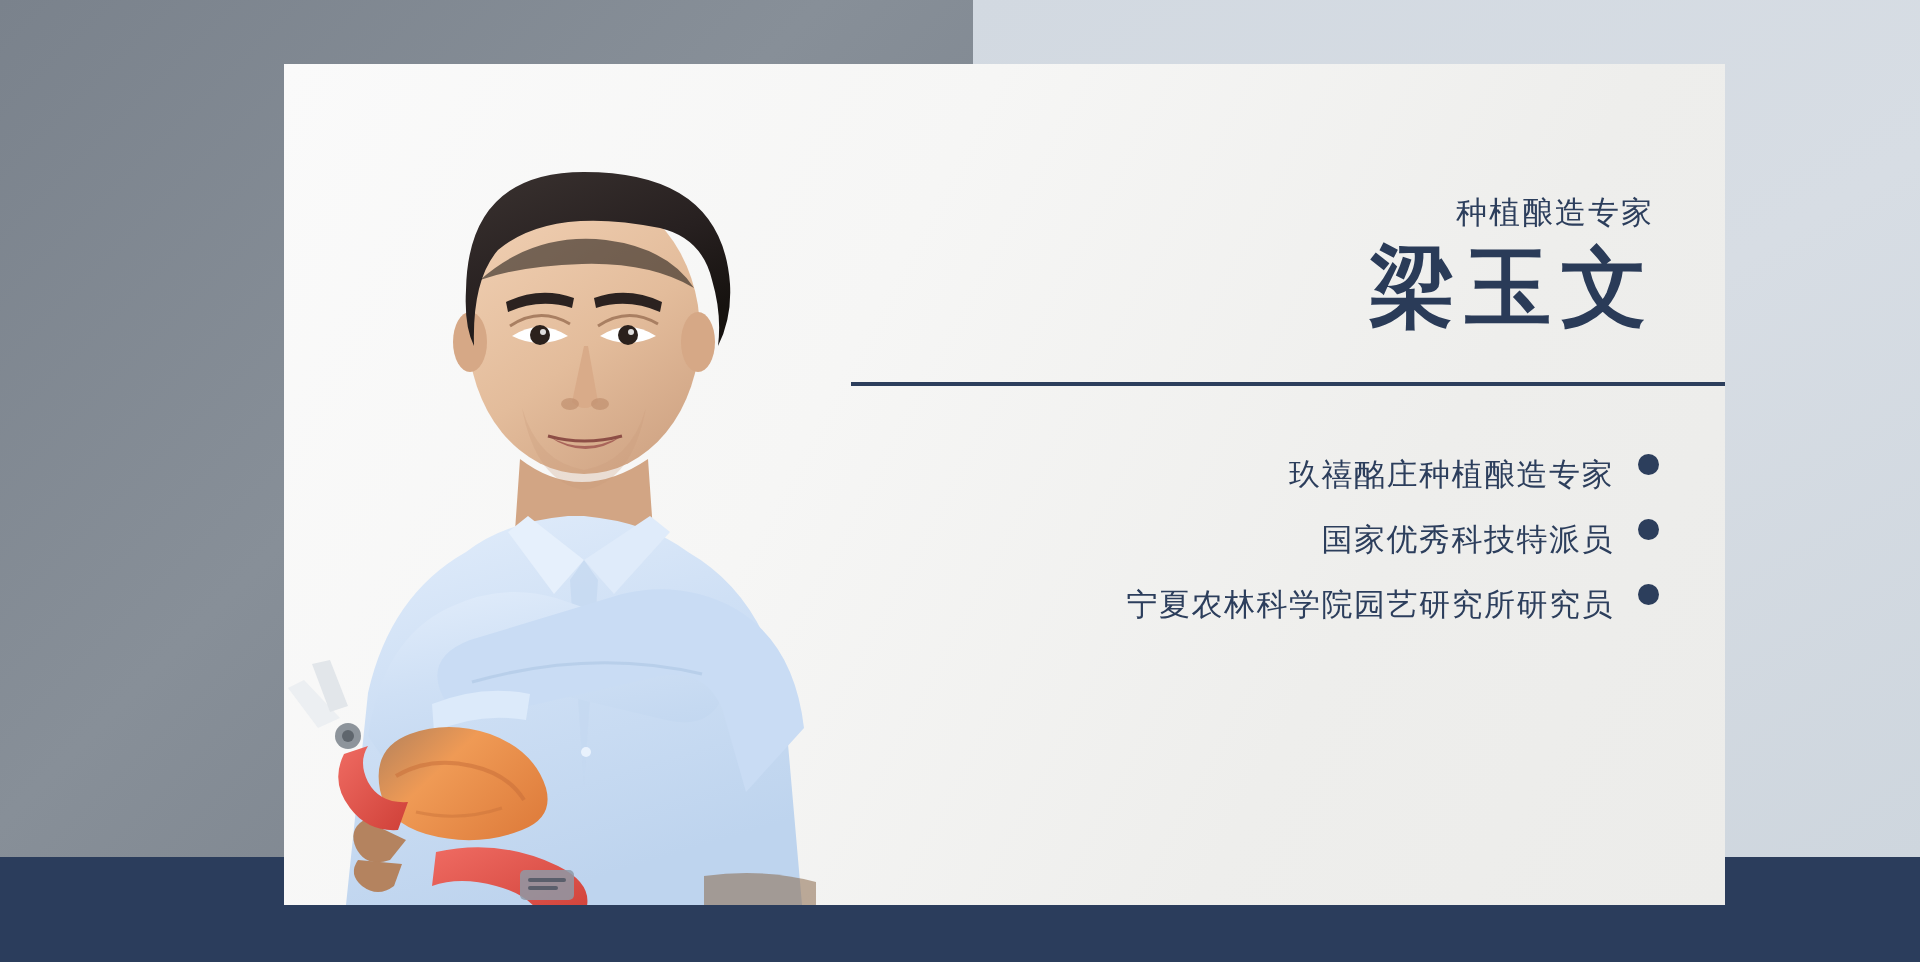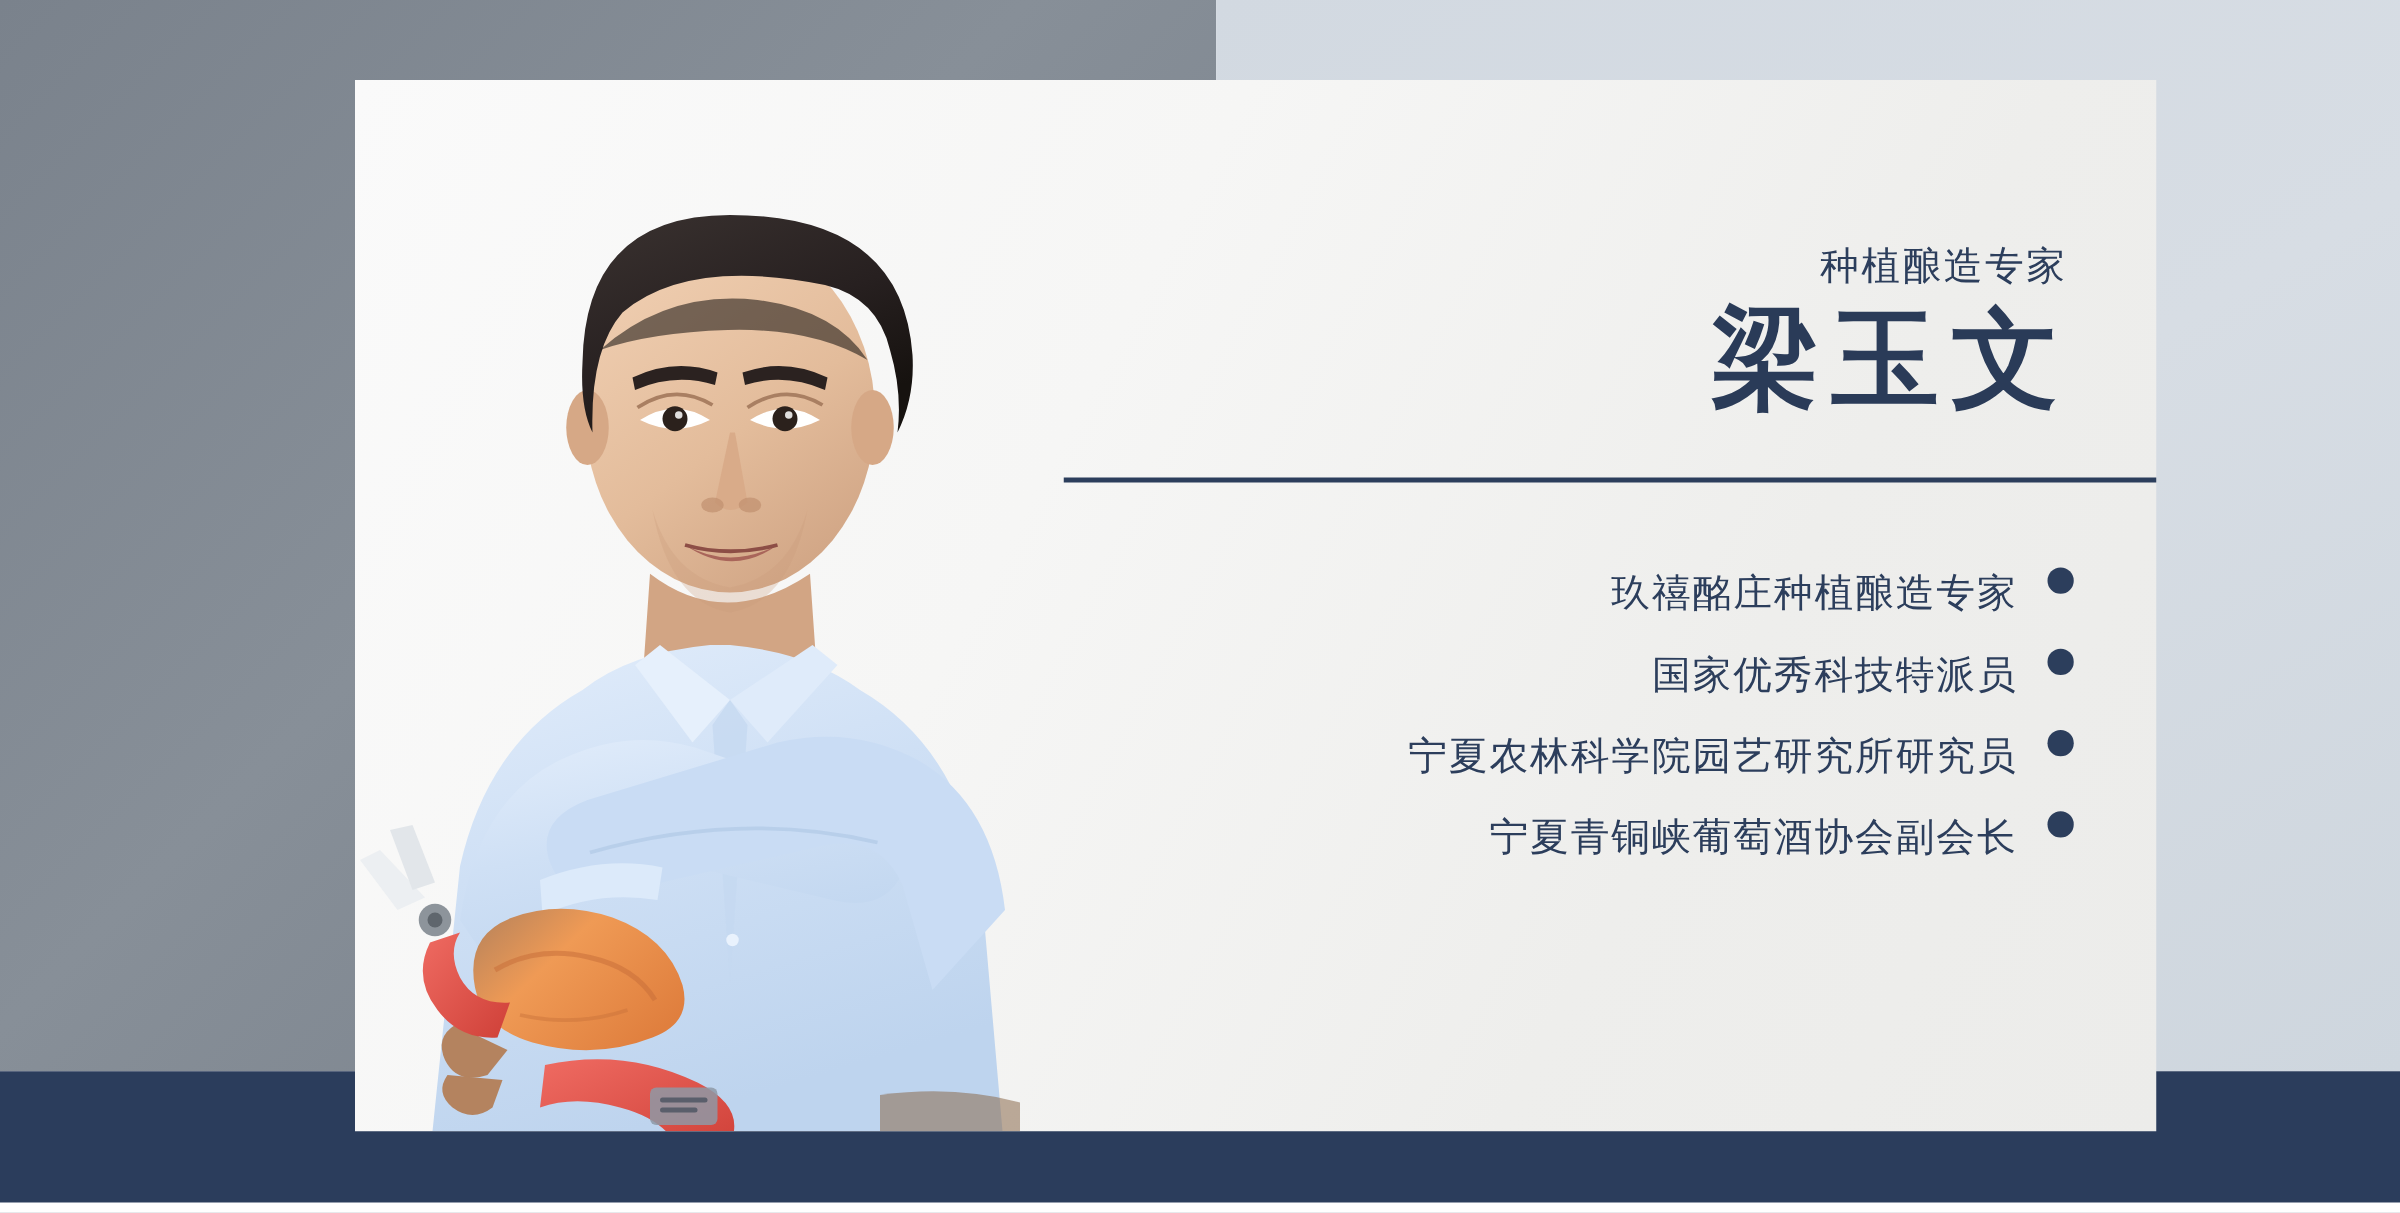--- a/index.html
+++ b/index.html
@@ -287,21 +287,17 @@
           <span class="cred-bullet"></span>
         </li>
         <li class="cred-item">
           <span class="cred-text">国家优秀科技特派员</span>
           <span class="cred-bullet"></span>
         </li>
         <li class="cred-item">
           <span class="cred-text">宁夏农林科学院园艺研究所研究员</span>
           <span class="cred-bullet"></span>
         </li>
-        <li class="cred-item">
-          <span class="cred-text">宁夏青铜峡葡萄酒协会副会长</span>
-          <span class="cred-bullet"></span>
-        </li>
       </ul>
 
     </div>
   </div>
 </div>
 
 </body></html>

